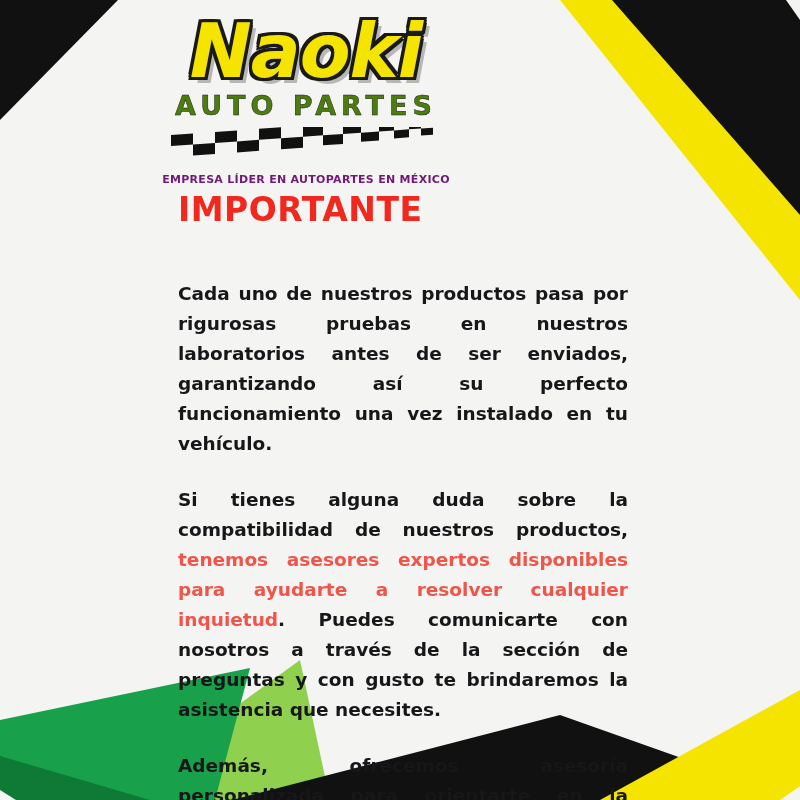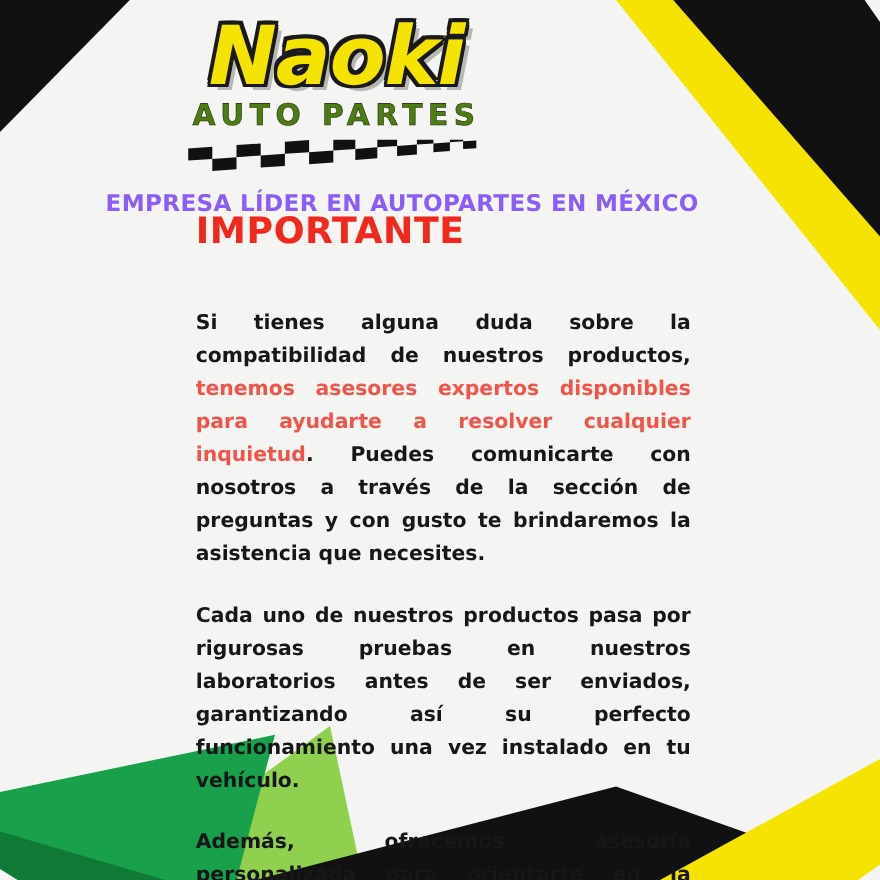--- a/index.html
+++ b/index.html
@@ -74,23 +74,23 @@
 
   .checker {
     margin: 6px auto 0 auto;
     width: 270px;
     height: 40px;
   }
 
   .brand-tagline {
     font-family: "DejaVu Sans", sans-serif;
     font-weight: bold;
-    font-size: 21px;
+    font-size: 11px;
     letter-spacing: 0.3px;
-    color: #8b5cf6;
+    color: #701a75;
     margin: 6px 0 0 0;
     white-space: nowrap;
   }
 
   
   .content {
     position: absolute;
     top: 190px;
     left: 178px;
     width: 450px;
@@ -180,20 +180,20 @@
         </g>
       </svg>
     </div>
 
     <div class="brand-tagline">EMPRESA LÍDER  EN AUTOPARTES EN MÉXICO</div>
   </div>
 
   <div class="content">
     <div class="headline">IMPORTANTE</div>
 
+    <p class="para">Cada uno de nuestros productos pasa por rigurosas pruebas en nuestros laboratorios antes de ser enviados, garantizando así su perfecto funcionamiento una vez instalado en tu vehículo.</p>
+
     <p class="para"><span>Si tienes alguna duda sobre la compatibilidad de nuestros productos, </span><span class="hl">tenemos asesores expertos disponibles para ayudarte a resolver cualquier inquietud</span><span>. Puedes comunicarte con nosotros a través de la sección de preguntas y con gusto te brindaremos la asistencia que necesites.</span></p>
-
-    <p class="para">Cada uno de nuestros productos pasa por rigurosas pruebas en nuestros laboratorios antes de ser enviados, garantizando así su perfecto funcionamiento una vez instalado en tu vehículo.</p>
 
     <p class="para">Además, ofrecemos asesoría personalizada para orientarte en la elección del producto más adecuado para tu vehículo.</p>
   </div>
 
 </div>
 
 </body></html>

